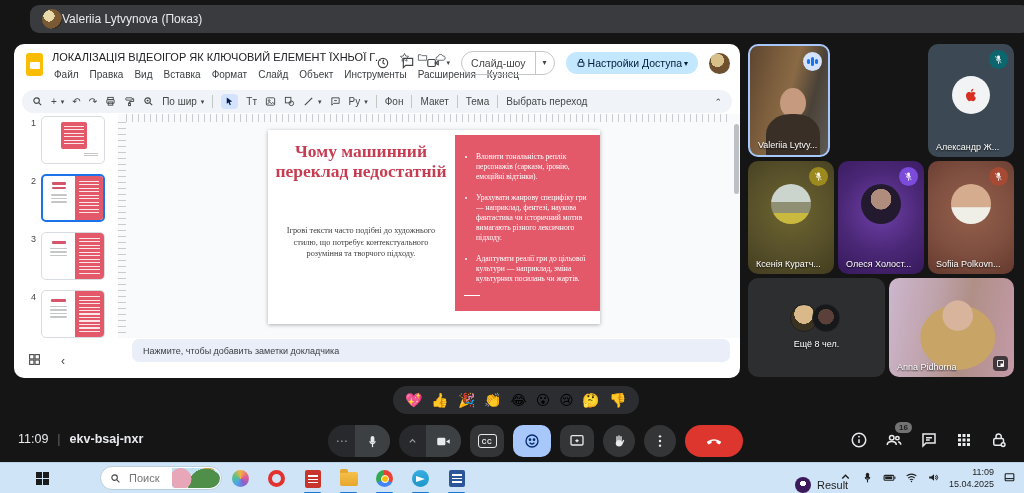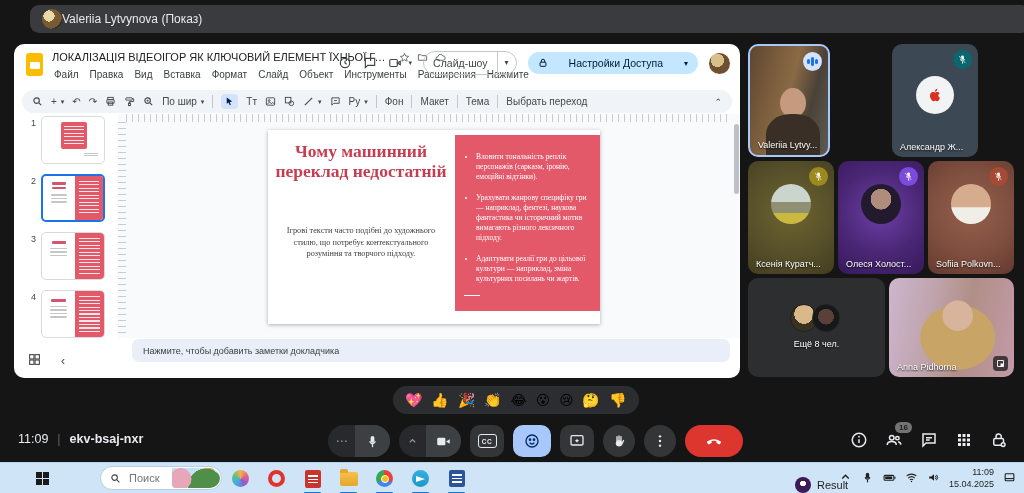--- a/index.html
+++ b/index.html
@@ -23,21 +23,21 @@
   .mini-ic{color:#5f6368;display:inline-flex;}
   .mini-ic svg{width:11px;height:11px;}
   .sw-menurow{position:absolute;left:40px;top:25px;display:flex;gap:11px;font-size:10px;color:#3c4043;}
   .sw-menurow span{cursor:default;}
   .sw-controls{position:absolute;right:10px;top:7px;display:flex;align-items:center;gap:11px;}
   .hdr-ic{color:#444746;display:inline-flex;}
   .hdr-ic svg{width:14px;height:14px;}
   .btn-slideshow{display:flex;align-items:center;border:1px solid #c4c7c5;border-radius:16px;height:22px;overflow:hidden;}
   .btn-slideshow .lbl{font-size:10.5px;color:#444746;padding:0 9px;}
   .btn-slideshow .caret{border-left:1px solid #c4c7c5;padding:0 7px;color:#444746;font-size:8px;line-height:22px;}
-  .btn-share{display:flex;align-items:center;gap:21px;background:#c2e7ff;border-radius:16px;height:22px;padding:0 10px;}
+  .btn-share{display:flex;align-items:center;gap:2px;background:#c2e7ff;border-radius:16px;height:22px;padding:0 10px;}
   .btn-share .lbl{font-size:10.5px;color:#001d35;font-weight:500;}
   .btn-share svg{width:10px;height:10px;}
   .btn-share .caret{font-size:8px;color:#001d35;}
   .sw-avatar{width:21px;height:21px;border-radius:50%;
           background:radial-gradient(circle at 40% 35%,#d8c08a 0 35%,#6e4f2e 36% 75%,#241b10 76%);}
 
   
   .sw-toolbar{position:absolute;left:8px;right:8px;top:46px;height:23px;background:#f0f4f9;border-radius:12px;
           display:flex;align-items:center;gap:8px;padding:0 10px;box-sizing:border-box;font-size:10px;color:#444746;}
   .tb-ic{display:inline-flex;color:#444746;}
@@ -210,21 +210,21 @@
     <div class="sw-menurow">
       <span>Файл</span>
       <span>Правка</span>
       <span>Вид</span>
       <span>Вставка</span>
       <span>Формат</span>
       <span>Слайд</span>
       <span>Объект</span>
       <span>Инструменты</span>
       <span>Расширения</span>
-      <span>Нажмите</span>
+      <span>Кузнец</span>
     </div>
     <div class="sw-controls">
       <span class="hdr-ic">
           <svg viewBox="0 0 24 24" fill="none" stroke="currentColor" stroke-width="2">
             <circle cx="12" cy="12" r="8"></circle>
             <path d="M12 8v4l3 2"></path>
           </svg>
         </span>
       <span class="hdr-ic">
           <svg viewBox="0 0 24 24" fill="none" stroke="currentColor" stroke-width="2">
@@ -423,21 +423,21 @@
        background:linear-gradient(105deg,#5d4530 0%,#7a5c3c 28%,#8a6a45 48%,#4a4238 72%,#5d5b55 100%);">
     <div class="face" style="left:30px;top:42px;width:26px;height:30px;background:#c59a7e;"></div>
     <div class="torso" style="left:16px;top:68px;width:54px;height:45px;background:#3a2f26;"></div>
     <div class="badge-snd">
         <i style="height:5px"></i>
         <i style="height:9px"></i>
         <i style="height:5px"></i>
       </div>
     <span class="tname">Valeriia Lytvy...</span>
   </div>
-  <div class="tile" style="left:892px;top:44px;width:86px;height:113px;background:#3c4853;">
+  <div class="tile" style="left:928px;top:44px;width:86px;height:113px;background:#3c4853;">
     <div class="avcircle" style="width:38px;height:38px;background:#f1f3f4;top:45%;display:flex;align-items:center;justify-content:center;">
       <svg viewBox="0 0 24 24" width="18" height="18" fill="#d93025">
           <path d="M16.4 12.7c0-2.1 1.7-3.1 1.8-3.2-1-1.4-2.5-1.6-3-1.6-1.3-.1-2.5.7-3.1.7-.6 0-1.6-.7-2.7-.7-1.4 0-2.7.8-3.4 2-1.5 2.5-.4 6.2 1 8.2.7 1 1.5 2.1 2.6 2.1 1 0 1.4-.7 2.7-.7 1.3 0 1.6.7 2.7.7 1.1 0 1.8-1 2.5-2 .8-1.2 1.1-2.3 1.1-2.4 0 0-2.2-.8-2.2-3.1zM14.3 6.3c.6-.7 1-1.7.9-2.7-.9 0-1.9.6-2.5 1.3-.5.6-1 1.6-.9 2.6 1 .1 2-.5 2.5-1.2z"></path>
         </svg>
     </div>
     <div class="badge-mic" style="background:#0b666e;">
       <svg viewBox="0 0 24 24" fill="#fff">
           <path d="M12 3a3 3 0 0 1 3 3v5a3 3 0 0 1-6 0V6a3 3 0 0 1 3-3z"></path>
           <path d="M7 11a5 5 0 0 0 10 0h-1.6a3.4 3.4 0 0 1-6.8 0z"></path>
           <rect x="11" y="16" width="2" height="5"></rect>

